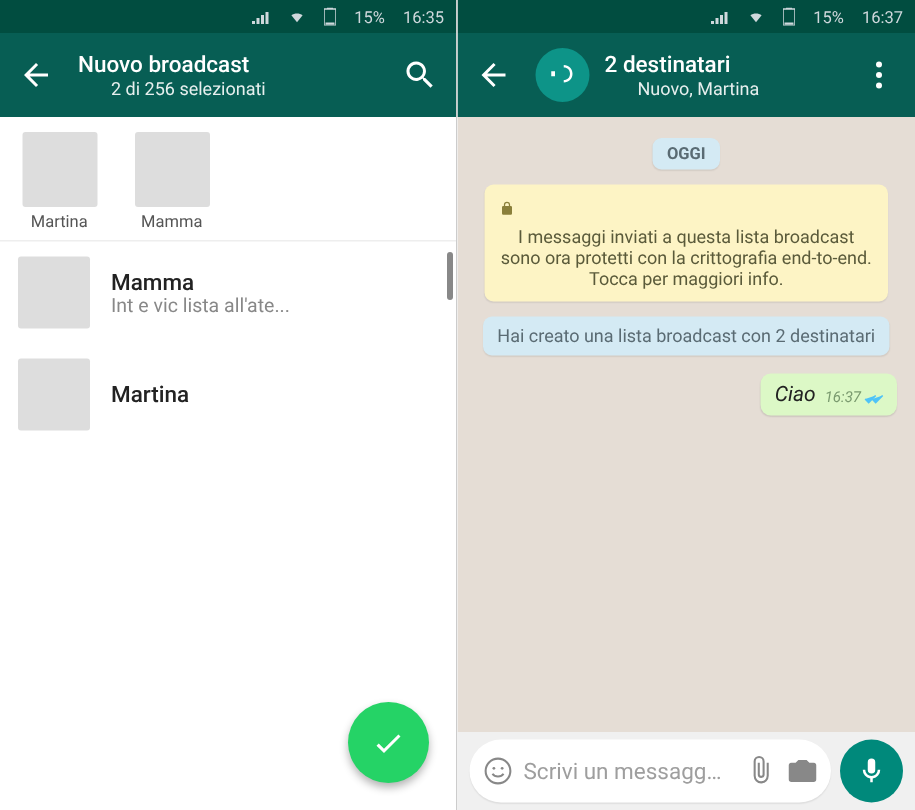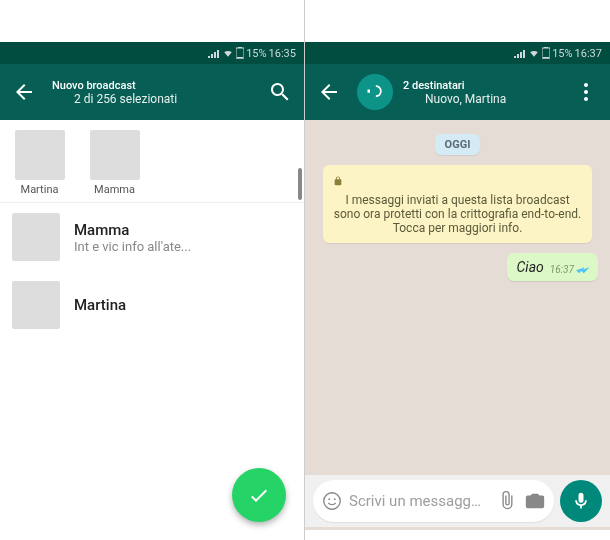--- a/index.html
+++ b/index.html
@@ -1,25 +1,25 @@
 <!DOCTYPE html>
 <html><head>
 <meta charset="utf-8">
 <style>
 * { margin: 0; padding: 0; box-sizing: border-box; font-family: Roboto, Arial, sans-serif; }
 body { width: 610px; height: 540px; display: flex; background: #fff; }
 .screen { width: 305px; height: 540px; position: relative; overflow: hidden; background: #fff; }
 .screen.left { border-right: 1px solid #ccc; }
-.statusbar { height: 22px; background: #014d40; color: #cfd8dc; display: flex; justify-content: flex-end; align-items: center; padding: 0 8px; font-size: 11px; gap: 2px; margin-top: 42px; }
+.statusbar { height: 22px; background: #014d40; color: #cfd8dc; display: flex; justify-content: flex-end; align-items: center; padding: 0 8px; font-size: 11px; gap: 12px; }
 .header { background: #075e54; color: #fff; display: flex; align-items: center; padding: 8px 12px; height: 56px; }
 .header .back { width: 24px; height: 24px; margin-right: 16px; }
 .header .avatar-circle { width: 36px; height: 36px; border-radius: 50%; background: #0d9488; display: flex; align-items: center; justify-content: center; margin-right: 10px; }
 .header .avatar-circle svg { width: 20px; height: 20px; }
 .header .titles { flex: 1; }
-.header .title { font-size: 11px; font-weight: 500; }
+.header .title { font-size: 15px; font-weight: 500; }
 .header .subtitle { font-size: 12px; opacity: 0.9; margin-left: 22px; }
 .header .action-icon { width: 24px; height: 24px; margin-left: 16px; }
 .selected-row { display: flex; padding: 10px 12px 6px; gap: 20px; border-bottom: 1px solid #eee; }
 .selected-item { display: flex; flex-direction: column; align-items: center; width: 55px; }
 .selected-item .thumb { width: 50px; height: 50px; background: #ddd; border-radius: 2px; }
 .selected-item .name { font-size: 11px; color: #555; margin-top: 3px; }
 .contact-list { }
 .contact { display: flex; padding: 10px 12px; align-items: center; position: relative; }
 .contact .thumb { width: 48px; height: 48px; background: #ddd; border-radius: 2px; margin-right: 14px; }
 .contact .info { flex: 1; }
@@ -30,21 +30,21 @@
 .fab svg { width: 24px; height: 24px; }
 .chat-area { background: #e5ddd5; height: calc(540px - 22px - 56px - 52px); padding: 10px 12px; overflow: hidden; }
 .date-pill { background: #d4eaf4; color: #5a6b73; font-size: 11px; padding: 4px 10px; border-radius: 6px; margin: 4px auto 10px; width: fit-content; box-shadow: 0 1px 1px rgba(0,0,0,0.08); font-weight: bold; }
 .sys-msg { background: #fdf4c5; color: #5a5a3a; font-size: 12px; padding: 8px 10px; border-radius: 6px; margin: 0 6px 10px; text-align: center; box-shadow: 0 1px 1px rgba(0,0,0,0.08); display: flex; gap: 6px; align-items: flex-start; flex-direction: column; }
 .sys-msg .lock { flex-shrink: 0; margin-top: 2px; }
 .info-pill { background: #d4eaf4; color: #5a6b73; font-size: 12px; padding: 6px 10px; border-radius: 6px; margin: 0 auto 12px; width: fit-content; text-align: center; box-shadow: 0 1px 1px rgba(0,0,0,0.08); }
 .msg-out-row { display: flex; justify-content: flex-end; }
 .msg-out { background: #dcf8c6; padding: 6px 8px 6px 10px; border-radius: 7px; max-width: 75%; box-shadow: 0 1px 1px rgba(0,0,0,0.1); display: flex; align-items: flex-end; gap: 6px; font-style: italic; }
 .msg-out .txt { font-size: 14px; color: #222; }
 .msg-out .meta { font-size: 10px; color: #7a9a6f; display: flex; align-items: center; gap: 2px; }
-.input-bar { position: absolute; bottom: 13px; left: 0; right: 0; height: 52px; background: #f0f0f0; display: flex; align-items: center; padding: 6px 8px; gap: 6px; }
+.input-bar { position: absolute; bottom: 0; left: 0; right: 0; height: 52px; background: #f0f0f0; display: flex; align-items: center; padding: 6px 8px; gap: 6px; }
 .input-box { flex: 1; background: #fff; border-radius: 22px; height: 42px; display: flex; align-items: center; padding: 0 8px; gap: 6px; box-shadow: 0 1px 1px rgba(0,0,0,0.08); }
 .input-box .placeholder { color: #9e9e9e; font-size: 15px; flex: 1; white-space: nowrap; overflow: hidden; text-overflow: ellipsis; }
 .mic-btn { width: 42px; height: 42px; border-radius: 50%; background: #00897b; display: flex; align-items: center; justify-content: center; }
 svg { display: block; }
 </style>
 </head>
 <body>
 
 <div class="screen left">
   <div class="statusbar">
@@ -95,21 +95,21 @@
       <div class="thumb"></div>
       <div class="name">Mamma</div>
     </div>
   </div>
 
   <div class="contact-list">
     <div class="contact">
       <div class="thumb"></div>
       <div class="info">
         <div class="cname">Mamma</div>
-        <div class="cstatus">Int e vic info all'ate...</div>
+        <div class="cstatus">Int e vic lista all'ate...</div>
       </div>
     </div>
     <div class="contact">
       <div class="thumb"></div>
       <div class="info">
         <div class="cname">Martina</div>
       </div>
     </div>
   </div>
 
@@ -172,20 +172,21 @@
   <div class="chat-area">
     <div class="date-pill">OGGI</div>
     <div class="sys-msg">
       <span class="lock">
           <svg width="10" height="12" viewBox="0 0 24 24">
             <path fill="#8a7f3a" d="M18 8h-1V6a5 5 0 00-10 0v2H6a2 2 0 00-2 2v10a2 2 0 002 2h12a2 2 0 002-2V10a2 2 0 00-2-2zM9 6a3 3 0 016 0v2H9V6z"></path>
           </svg>
         </span>
       <span>I messaggi inviati a questa lista broadcast sono ora protetti con la crittografia end-to-end. Tocca per maggiori info.</span>
     </div>
+    <div class="info-pill">Hai creato una lista broadcast con 2 destinatari</div>
     <div class="msg-out-row">
       <div class="msg-out">
         <span class="txt">Ciao</span>
         <span class="meta">
           <span>16:37</span>
           <span>
               <svg width="14" height="10" viewBox="0 0 18 10">
                 <path fill="#4fc3f7" d="M1 5l3 3 6-6M7 5l3 3 6-6" stroke="#4fc3f7" stroke-width="1.5"></path>
               </svg>
             </span>

